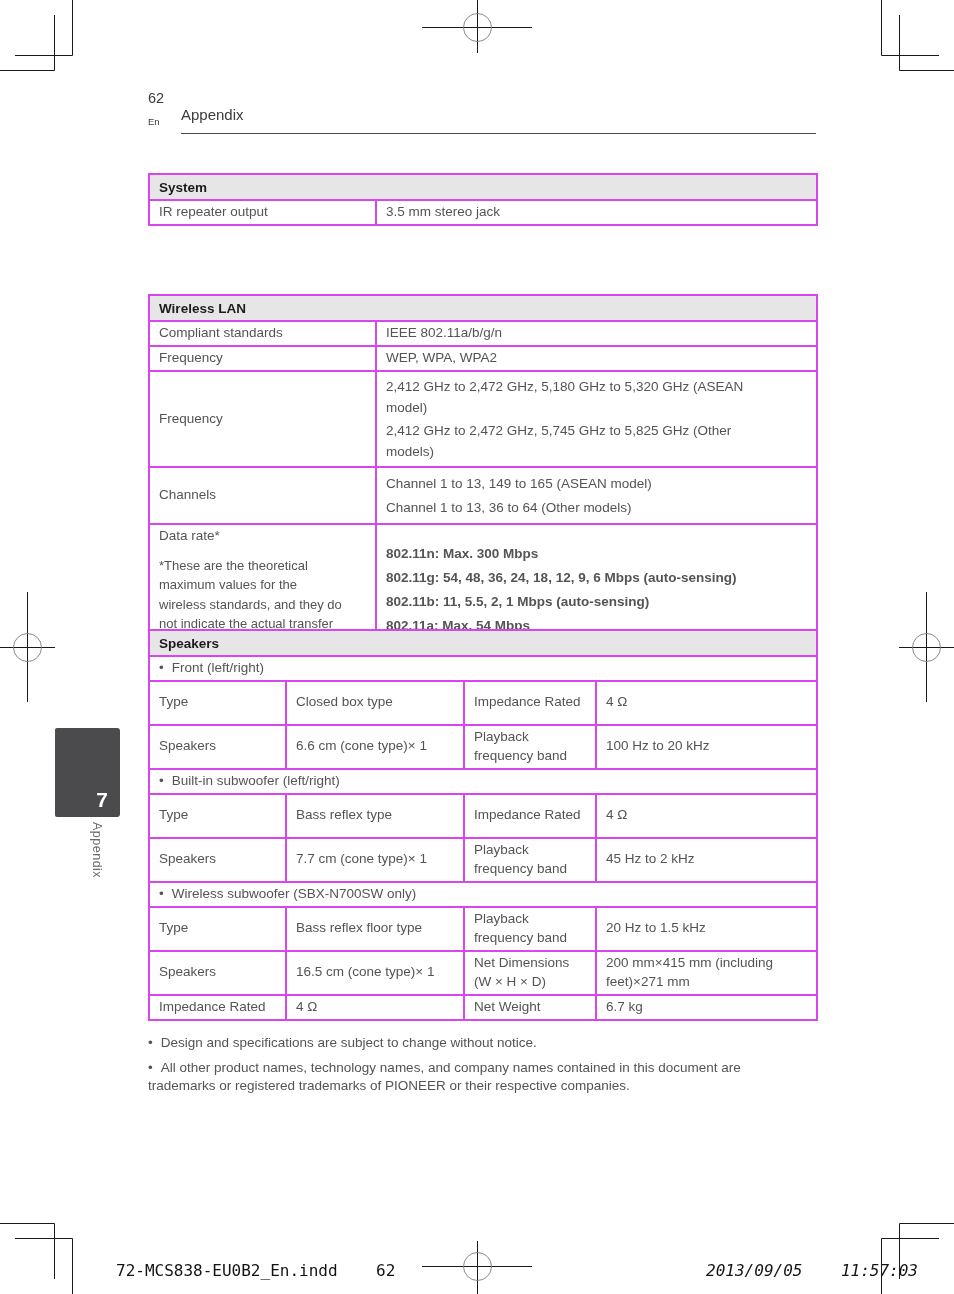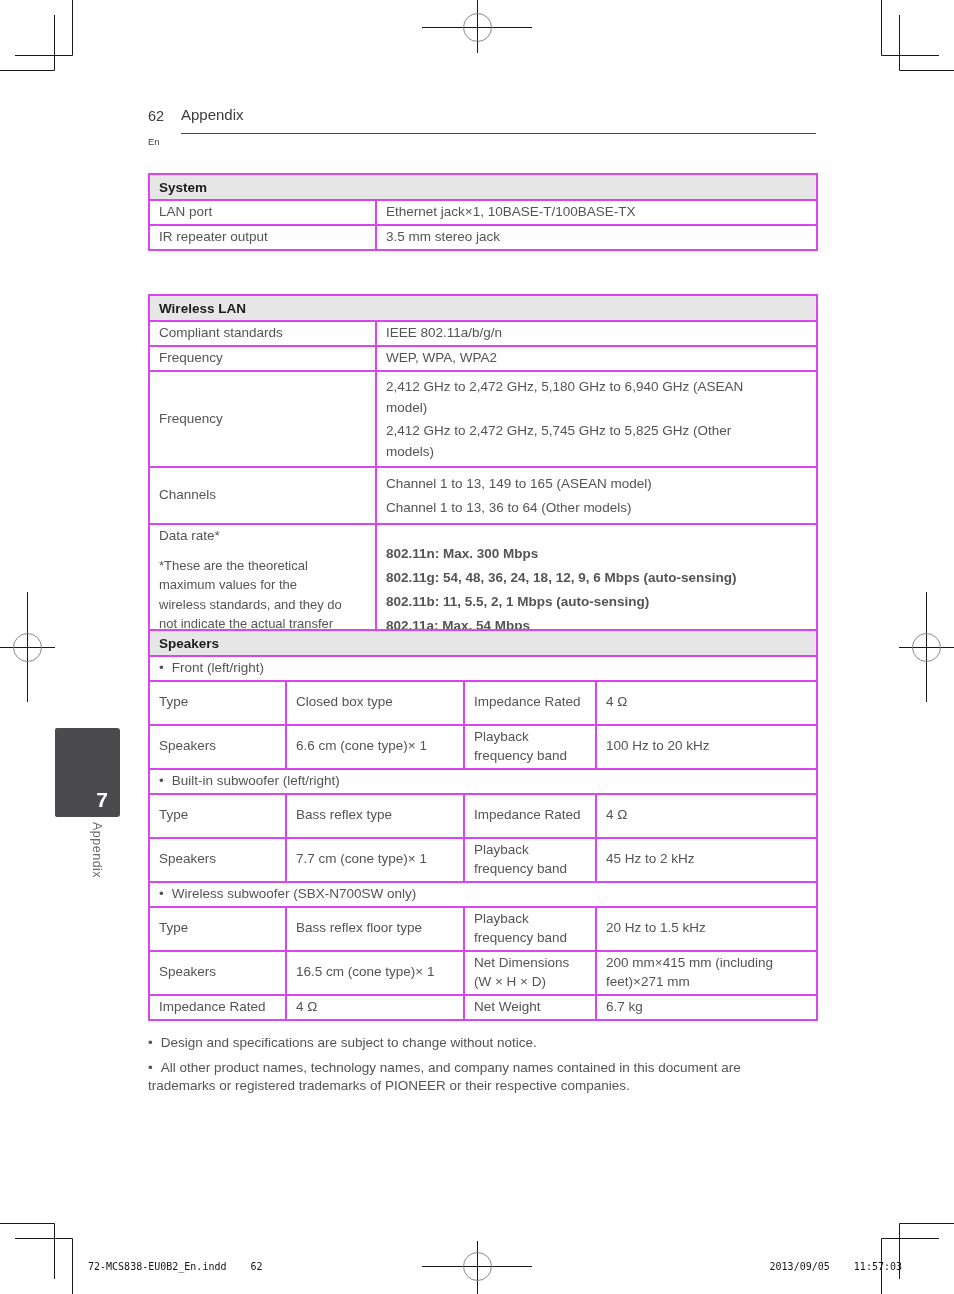--- a/index.html
+++ b/index.html
@@ -4,22 +4,22 @@
 <style>
   html,body{margin:0;padding:0;}
   body{
     width:954px;height:1294px;position:relative;background:#ffffff;
     font-family:"Liberation Sans","DejaVu Sans",sans-serif;
     -webkit-font-smoothing:antialiased;color:#545456;overflow:hidden;
   }
   
   #regmarks{position:absolute;left:0;top:0;z-index:0;pointer-events:none;}
   
-  .pgnum{position:absolute;left:148px;top:108px;font-size:14.5px;color:#3c3c3e;}
-  .pglang{position:absolute;left:148px;top:136px;font-size:9.5px;color:#3c3c3e;}
+  .pgnum{position:absolute;left:148px;top:90px;font-size:14.5px;color:#3c3c3e;}
+  .pglang{position:absolute;left:148px;top:116px;font-size:9.5px;color:#3c3c3e;}
   .pgtitle{position:absolute;left:181px;top:106px;font-size:15px;color:#3c3c3e;}
   .pgrule{position:absolute;left:181px;top:133px;width:635px;height:1px;background:#4a4a4c;}
   
   table.spec{position:absolute;left:148px;width:668px;border-collapse:collapse;table-layout:fixed;}
   table.spec th,table.spec td{border:2px solid #d946ef;box-sizing:border-box;}
   table.spec th.section{
     background:#e6e6e6;text-align:left;font-size:13.5px;color:#1c1c1e;
     font-weight:bold;padding:4px 9px;height:26px;
   }
   table.spec td{font-size:13.5px;color:#545456;padding:2px 9px;vertical-align:middle;line-height:1.4;}
@@ -44,23 +44,23 @@
   .note-item{font-size:13.5px;line-height:1.35;color:#545456;margin-bottom:7px;padding-left:0;}
   
   .chapter-tab{position:absolute;left:55px;top:728px;width:65px;height:89px;background:#4b4b4d;border-radius:2px 3px 3px 2px;}
   .chapter-tab .num{position:absolute;right:12px;bottom:5px;color:#ffffff;font-size:21px;font-weight:bold;}
   .chapter-tab-label{
     position:absolute;left:90px;top:822px;height:80px;
     writing-mode:vertical-rl;font-size:12.5px;color:#6b6b6e;letter-spacing:.5px;
   }
   
   .foot{position:absolute;top:1261px;font-family:"DejaVu Sans Mono","Liberation Mono",monospace;
-        font-size:10px;color:#141414;white-space:pre;}
+        font-size:16px;color:#141414;white-space:pre;margin-left:28px;}
   .foot-left{left:88px;}
-  .foot-right{right:52px;}
+  .foot-right{right:36px;font-style:italic;}
 </style>
 </head>
 <body>
 
 <svg id="regmarks" width="954" height="1294">
   <g stroke="#1a1a1a" stroke-width="1" fill="none">
 
     <path d="M72.5 0 V55.5 H15"></path>
     <path d="M54.5 15 V70.5 M0 70.5 H54.5"></path>
 
@@ -97,24 +97,20 @@
 <table class="spec" id="system-table">
   <colgroup>
       <col style="width:227px">
       <col style="width:441px">
     </colgroup>
   <tbody>
       <tr>
         <th class="section" colspan="2">System</th>
       </tr>
   <tr>
-    <td class="h25">LAN port</td>
-    <td class="h25">Ethernet jack×1, 10BASE-T/100BASE-TX</td>
-  </tr>
-  <tr>
     <td class="h25">IR repeater output</td>
     <td class="h25">3.5 mm stereo jack</td>
   </tr>
 </tbody>
   </table>
 
 <table class="spec" id="wireless-table">
   <colgroup>
       <col style="width:227px">
       <col style="width:441px">
@@ -127,21 +123,21 @@
     <td class="h25">Compliant standards</td>
     <td class="h25">IEEE 802.11a/b/g/n</td>
   </tr>
   <tr>
     <td class="h25">Frequency</td>
     <td class="h25">WEP, WPA, WPA2</td>
   </tr>
   <tr>
     <td>Frequency</td>
     <td class="freq-cell">
-      <p>2,412 GHz to 2,472 GHz, 5,180 GHz to 6,940 GHz (ASEAN model)</p>
+      <p>2,412 GHz to 2,472 GHz, 5,180 GHz to 5,320 GHz (ASEAN model)</p>
       <p>2,412 GHz to 2,472 GHz, 5,745 GHz to 5,825 GHz (Other models)</p>
     </td>
   </tr>
   <tr>
     <td class="h49">Channels</td>
     <td class="chan-cell h49">
       <div>Channel 1 to 13, 149 to 165 (ASEAN model)</div>
       <div>Channel 1 to 13, 36 to 64 (Other models)</div>
     </td>
   </tr>

